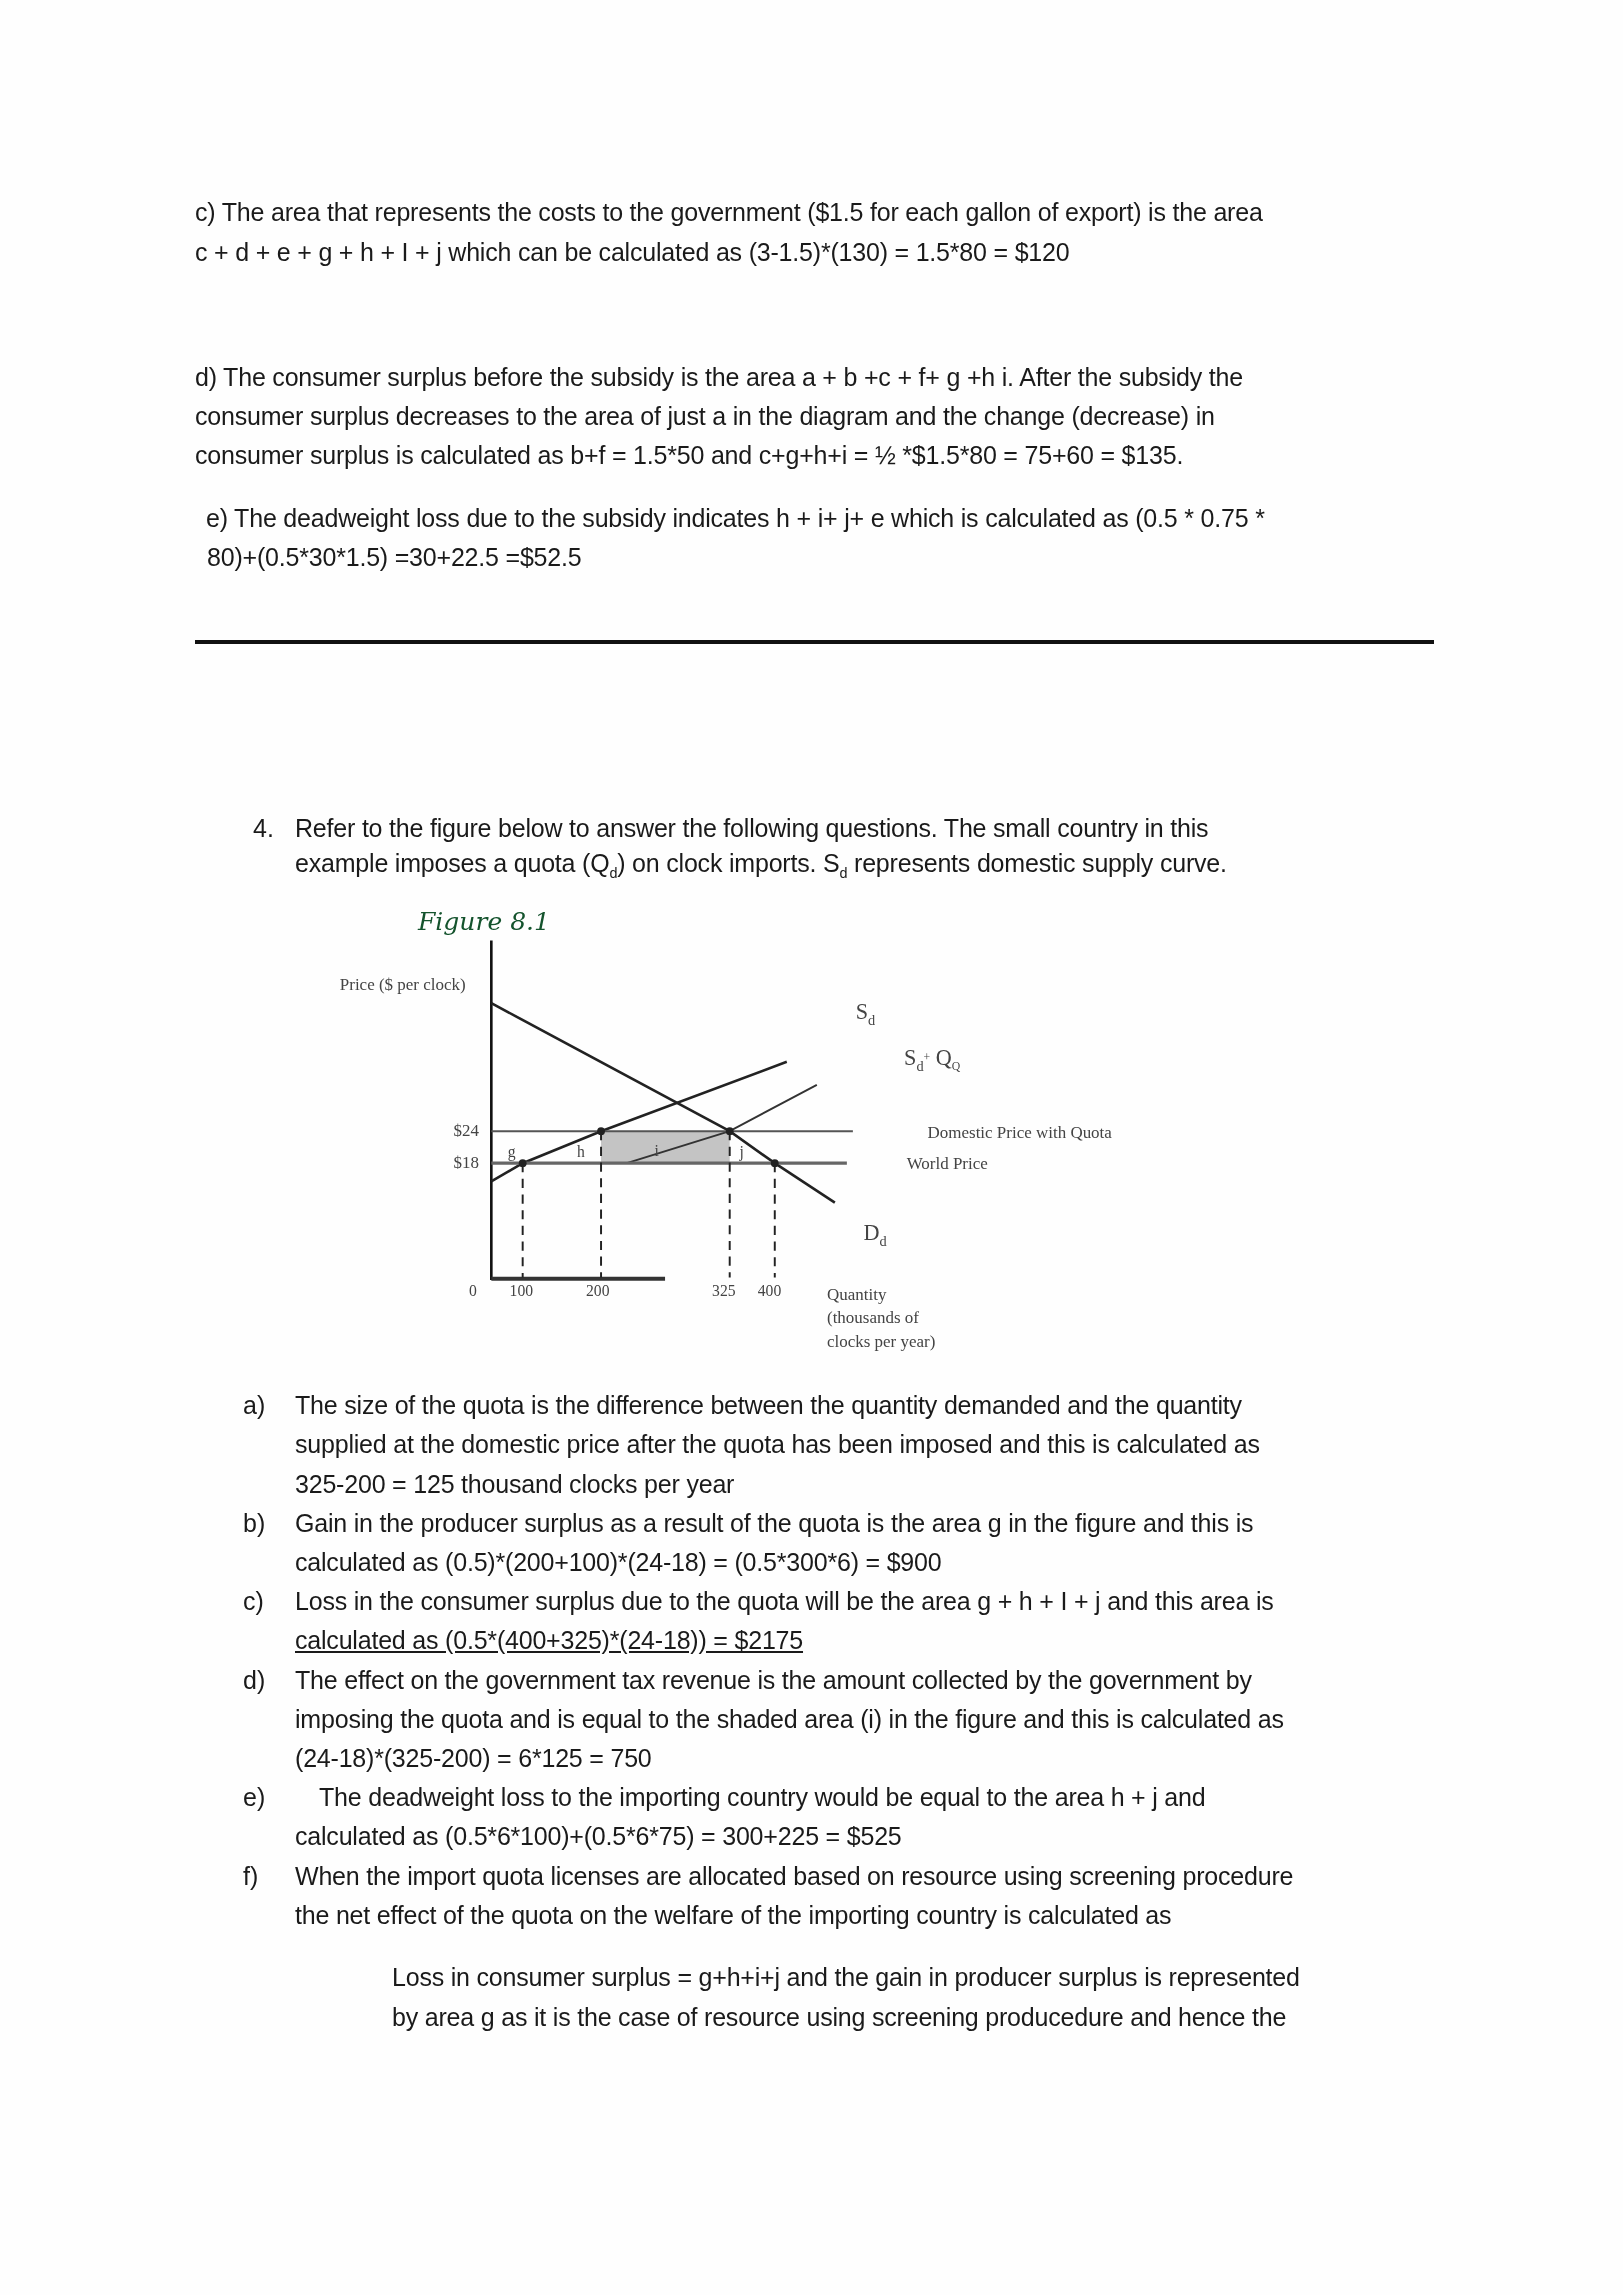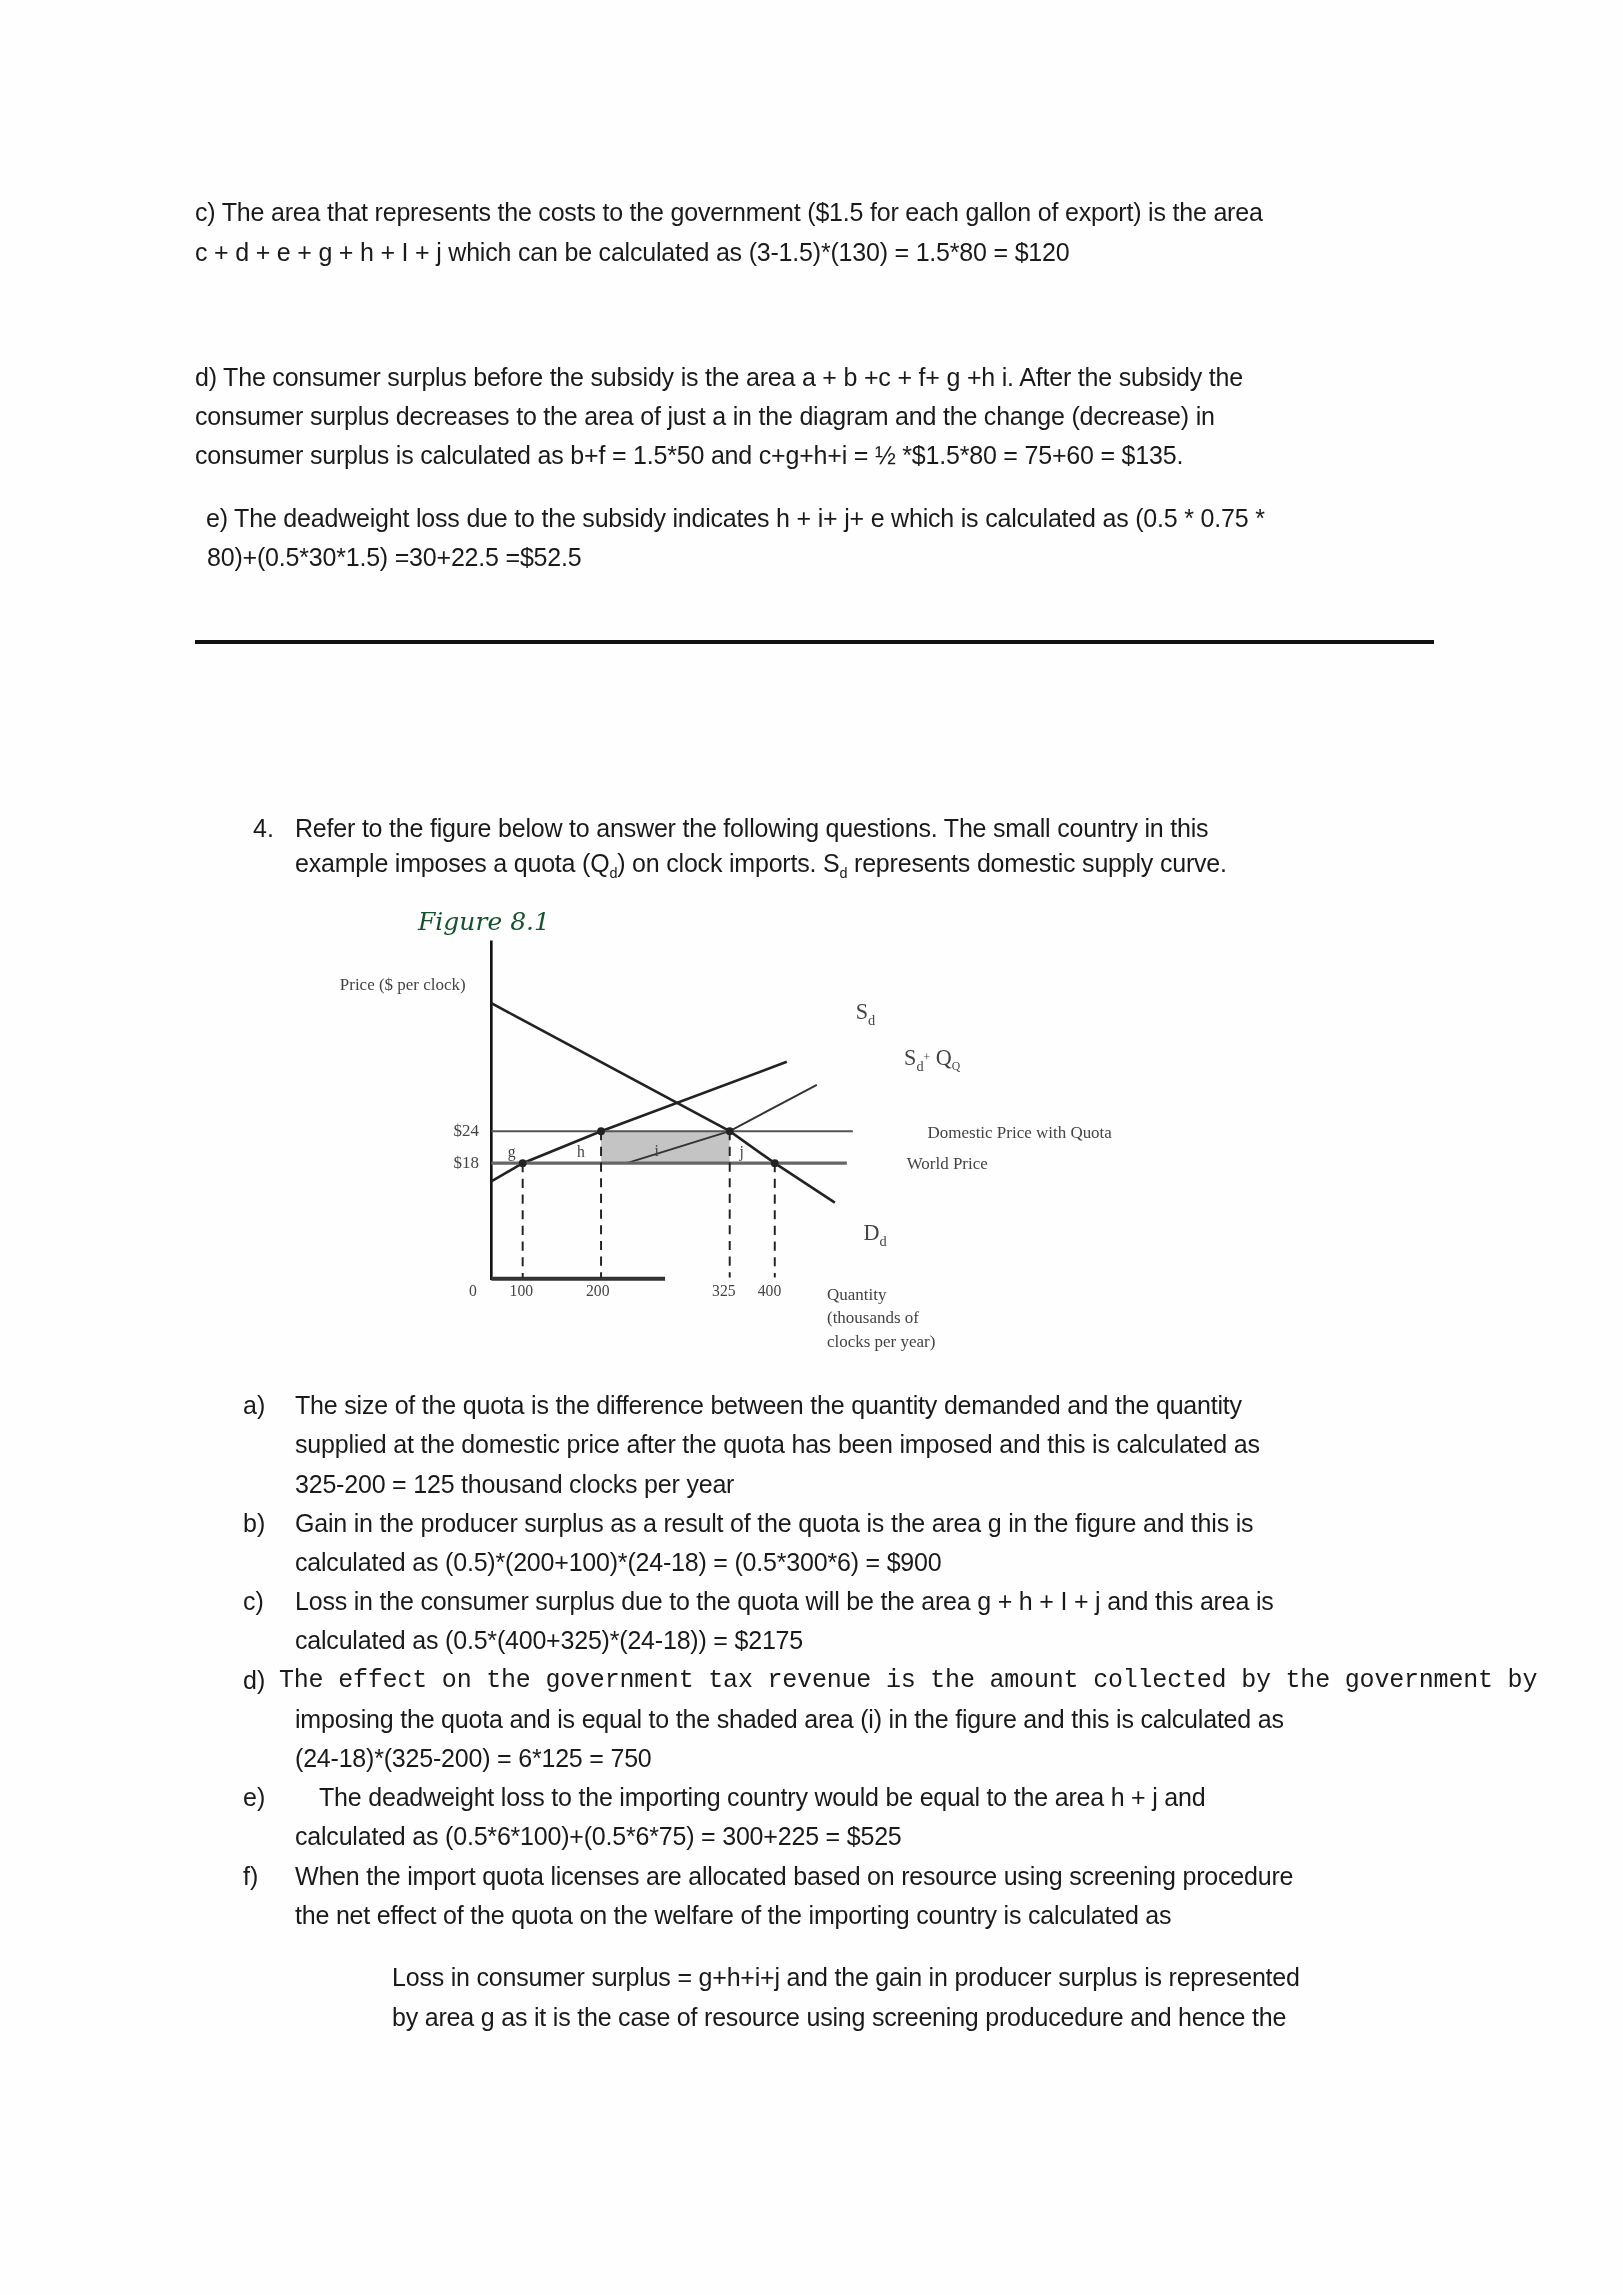--- a/index.html
+++ b/index.html
@@ -88,23 +88,23 @@
 <div id="answers">
     <div class="li-marker" style="left: 243px; top: 1386px;">a)</div>
     <div class="p" style="left: 295px; top: 1386px;">The size of the quota is the difference between the quantity demanded and the quantity</div>
     <div class="p" style="left: 295px; top: 1425px;">supplied at the domestic price after the quota has been imposed and this is calculated as</div>
     <div class="p" style="left: 295px; top: 1465px;">325-200 = 125 thousand clocks per year</div>
     <div class="li-marker" style="left: 243px; top: 1504px;">b)</div>
     <div class="p" style="left: 295px; top: 1504px;">Gain in the producer surplus as a result of the quota is the area g in the figure and this is</div>
     <div class="p" style="left: 295px; top: 1543px;">calculated as (0.5)*(200+100)*(24-18) = (0.5*300*6) = $900</div>
     <div class="li-marker" style="left: 243px; top: 1582px;">c)</div>
     <div class="p" style="left: 295px; top: 1582px;">Loss in the consumer surplus due to the quota will be the area g + h + I + j and this area is</div>
-    <div class="p" style="left: 295px; top: 1621px;">calculated as (0.5*(400+325)*(24-18)) = $2175</div>
+    <div class="p" style="left: 295px; top: 1621px; text-decoration: underline;">calculated as (0.5*(400+325)*(24-18)) = $2175</div>
     <div class="li-marker" style="left: 243px; top: 1661px;">d)</div>
-    <div class="p" style="left: 279px; top: 1661px; font-family: Liberation Mono, monospace;">The effect on the government tax revenue is the amount collected by the government by</div>
+    <div class="p" style="left: 295px; top: 1661px;">The effect on the government tax revenue is the amount collected by the government by</div>
     <div class="p" style="left: 295px; top: 1700px;">imposing the quota and is equal to the shaded area (i) in the figure and this is calculated as</div>
     <div class="p" style="left: 295px; top: 1739px;">(24-18)*(325-200) = 6*125 = 750</div>
     <div class="li-marker" style="left: 243px; top: 1778px;">e)</div>
     <div class="p" style="left: 295px; top: 1778px; margin-left: 24px;">The deadweight loss to the importing country would be equal to the area h + j and</div>
     <div class="p" style="left: 295px; top: 1817px;">calculated as (0.5*6*100)+(0.5*6*75) = 300+225 = $525</div>
     <div class="li-marker" style="left: 243px; top: 1857px;">f)</div>
     <div class="p" style="left: 295px; top: 1857px;">When the import quota licenses are allocated based on resource using screening procedure</div>
     <div class="p" style="left: 295px; top: 1896px;">the net effect of the quota on the welfare of the importing country is calculated as</div>
   </div>
 

